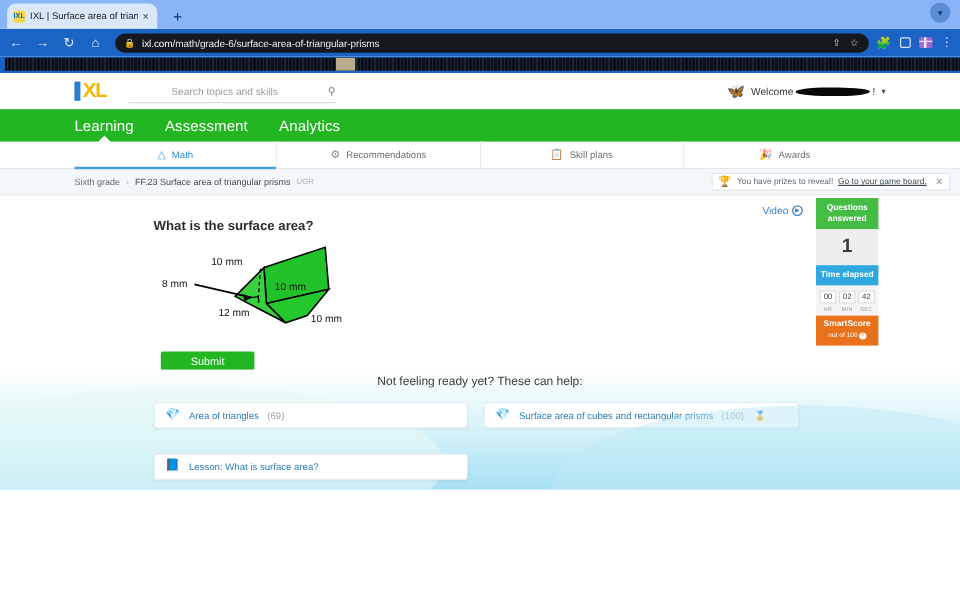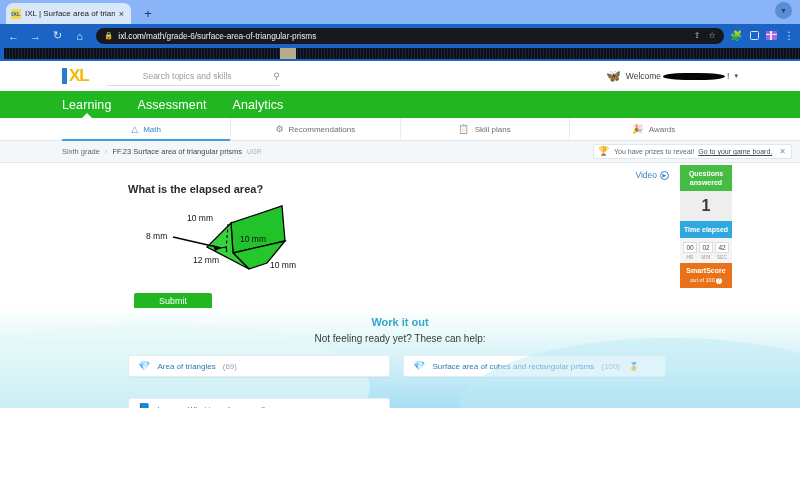--- a/index.html
+++ b/index.html
@@ -161,21 +161,21 @@
   .trophy { font-size: 9px; line-height: 1; }
   .prize-txt { font-size: 7px; color: #5d6a74; }
   .prize-link { font-size: 7px; color: #3d4a54; text-decoration: underline; }
   .prize-x { font-size: 8px; color: #8b969e; margin-left: 3px; }
 
   
   .content { position: relative; height: 245px; background: #fff; }
 
   .question-area { position: absolute; left: 128px; top: 20px; width: 420px; }
   .q-title { font-size: 11px; color: #2b2b2b; font-weight: bold; margin-bottom: 6px;}
-  .diagram { position: relative; width: 300px; height: 80px; margin-left: 17px;}
+  .diagram { position: relative; width: 300px; height: 80px; margin-left: 6px;}
   .diagram svg { display: block; }
 
   .answer-row { display: flex; align-items: center; gap: 7px; margin-top: 10px; margin-left: 16px;}
   .answer-input {
     width: 47px; height: 15px; border: 1px solid #9a9a9a; background: #fff;
     outline: none; font-size: 10px; padding: 0 3px;
     font-family: "Liberation Sans", sans-serif;
   }
   .unit-label { font-size: 10px; color: #2b2b2b; }
   .submit-btn {
@@ -352,21 +352,21 @@
         <span class="trophy">🏆</span>
         <span class="prize-txt">You have prizes to reveal!</span>
         <a class="prize-link" href="#">Go to your game board.</a>
         <span class="prize-x">✕</span>
       </div>
     </div>
 
     <div class="content">
 
       <div class="question-area">
-        <div class="q-title">What is the elapsed area?</div>
+        <div class="q-title">What is the surface area?</div>
 
         <div class="diagram">
           <svg width="300" height="80" viewBox="0 0 300 80">
 
             <polygon points="88,52 86,22 137,5 140,40" fill="#22c32a" stroke="#000" stroke-width="1.3"></polygon>
 
             <polygon points="88,52 140,40 122,62 104,68" fill="#24c82c" stroke="#000" stroke-width="1.3"></polygon>
 
             <polygon points="86,22 88,52 104,68 62,46" fill="#3ad13e" stroke="#000" stroke-width="1.3"></polygon>
 
@@ -420,21 +420,20 @@
 
       <div class="pencil-ic">
         <svg width="20" height="20" viewBox="0 0 20 20">
           <polygon points="15.5,2 18,4.5 7.5,15 4.2,16.2 5.2,12.8" fill="#29abe2" stroke="#29abe2" stroke-width="1"></polygon>
           <polygon points="4.2,16.2 5.2,12.8 7.5,15" fill="#7fd4f0"></polygon>
           <line x1="13.2" y1="4.3" x2="15.8" y2="6.9" stroke="#1a93c7" stroke-width="1.1"></line>
         </svg>
       </div>
 
       <div class="workout">
-        <div class="wo-title">Work it out</div>
         <div class="wo-sub">Not feeling ready yet? These can help:</div>
         <div class="wo-grid">
 
           <div class="wo-card">
             <span class="wo-ic">💎</span>
             <span class="wo-label">Area of triangles</span>
             <span class="wo-count">(69)</span>
           </div>
 
           <div class="wo-card second">

